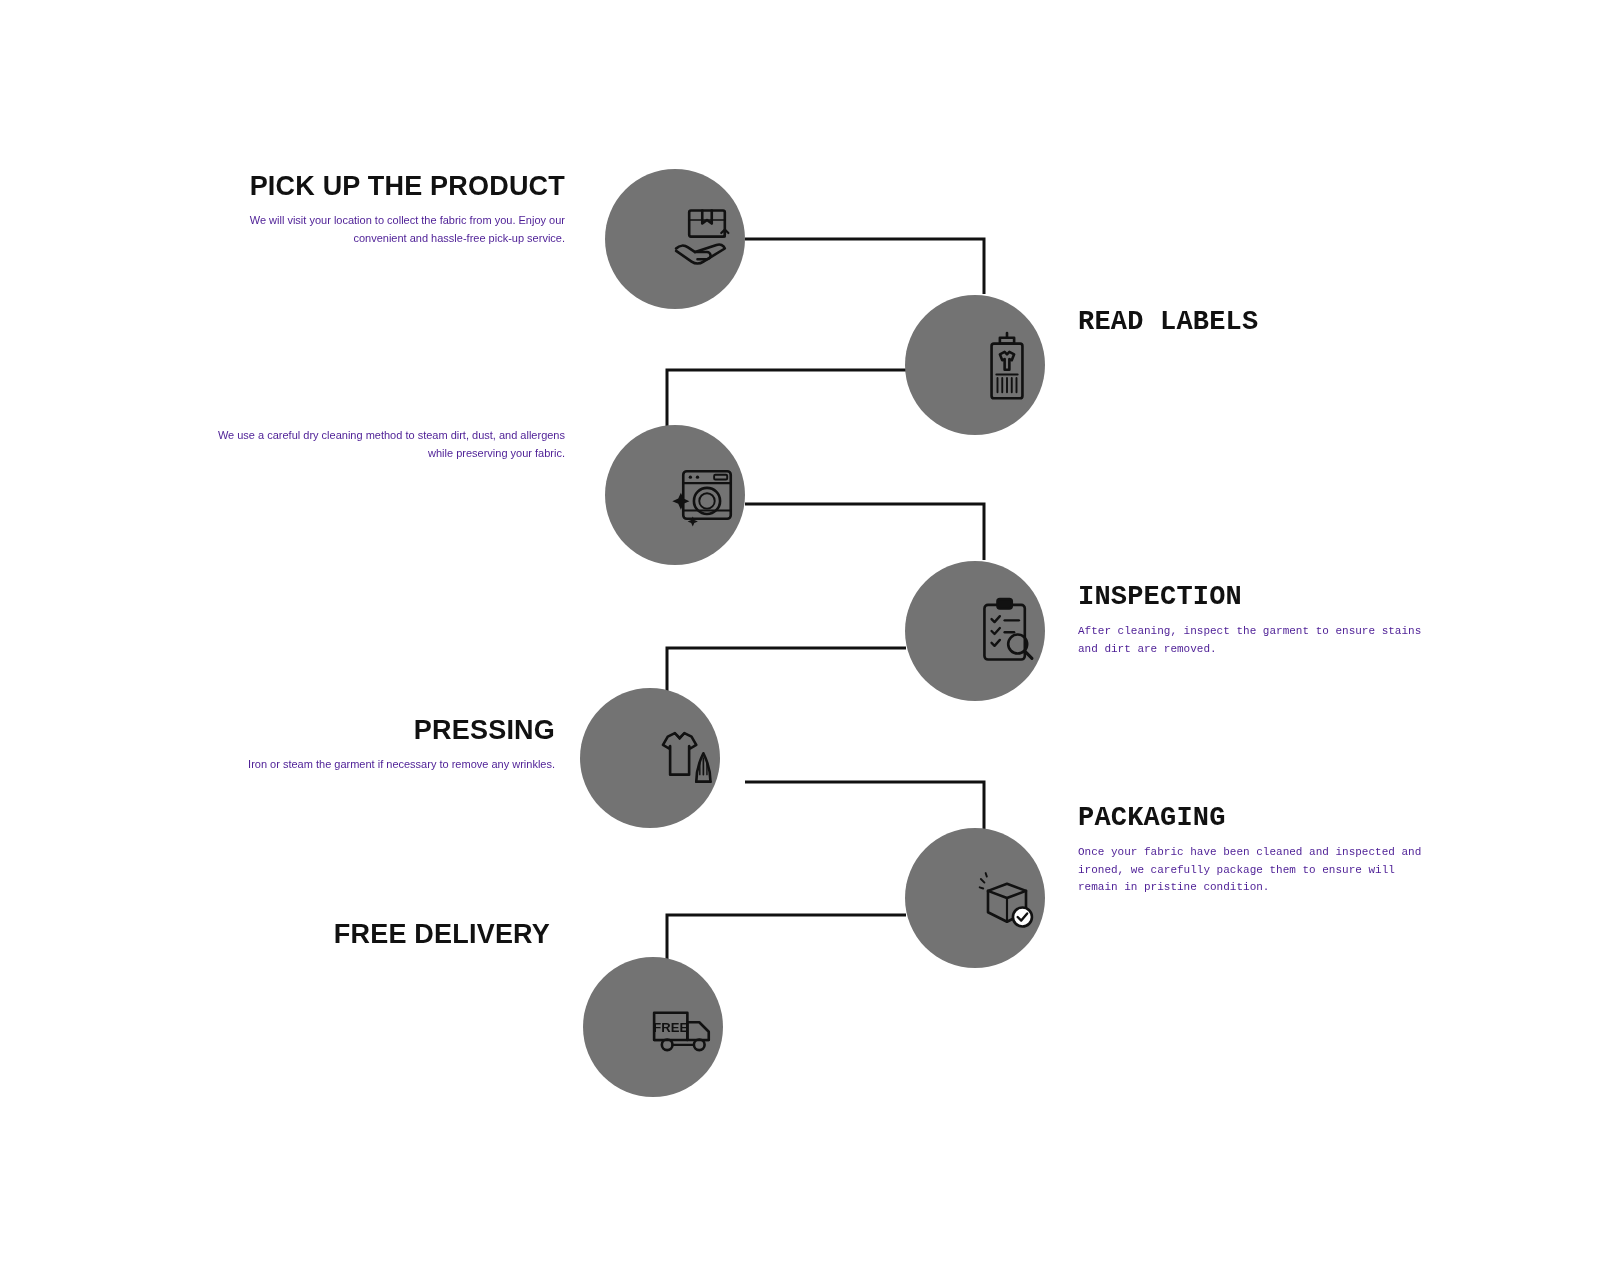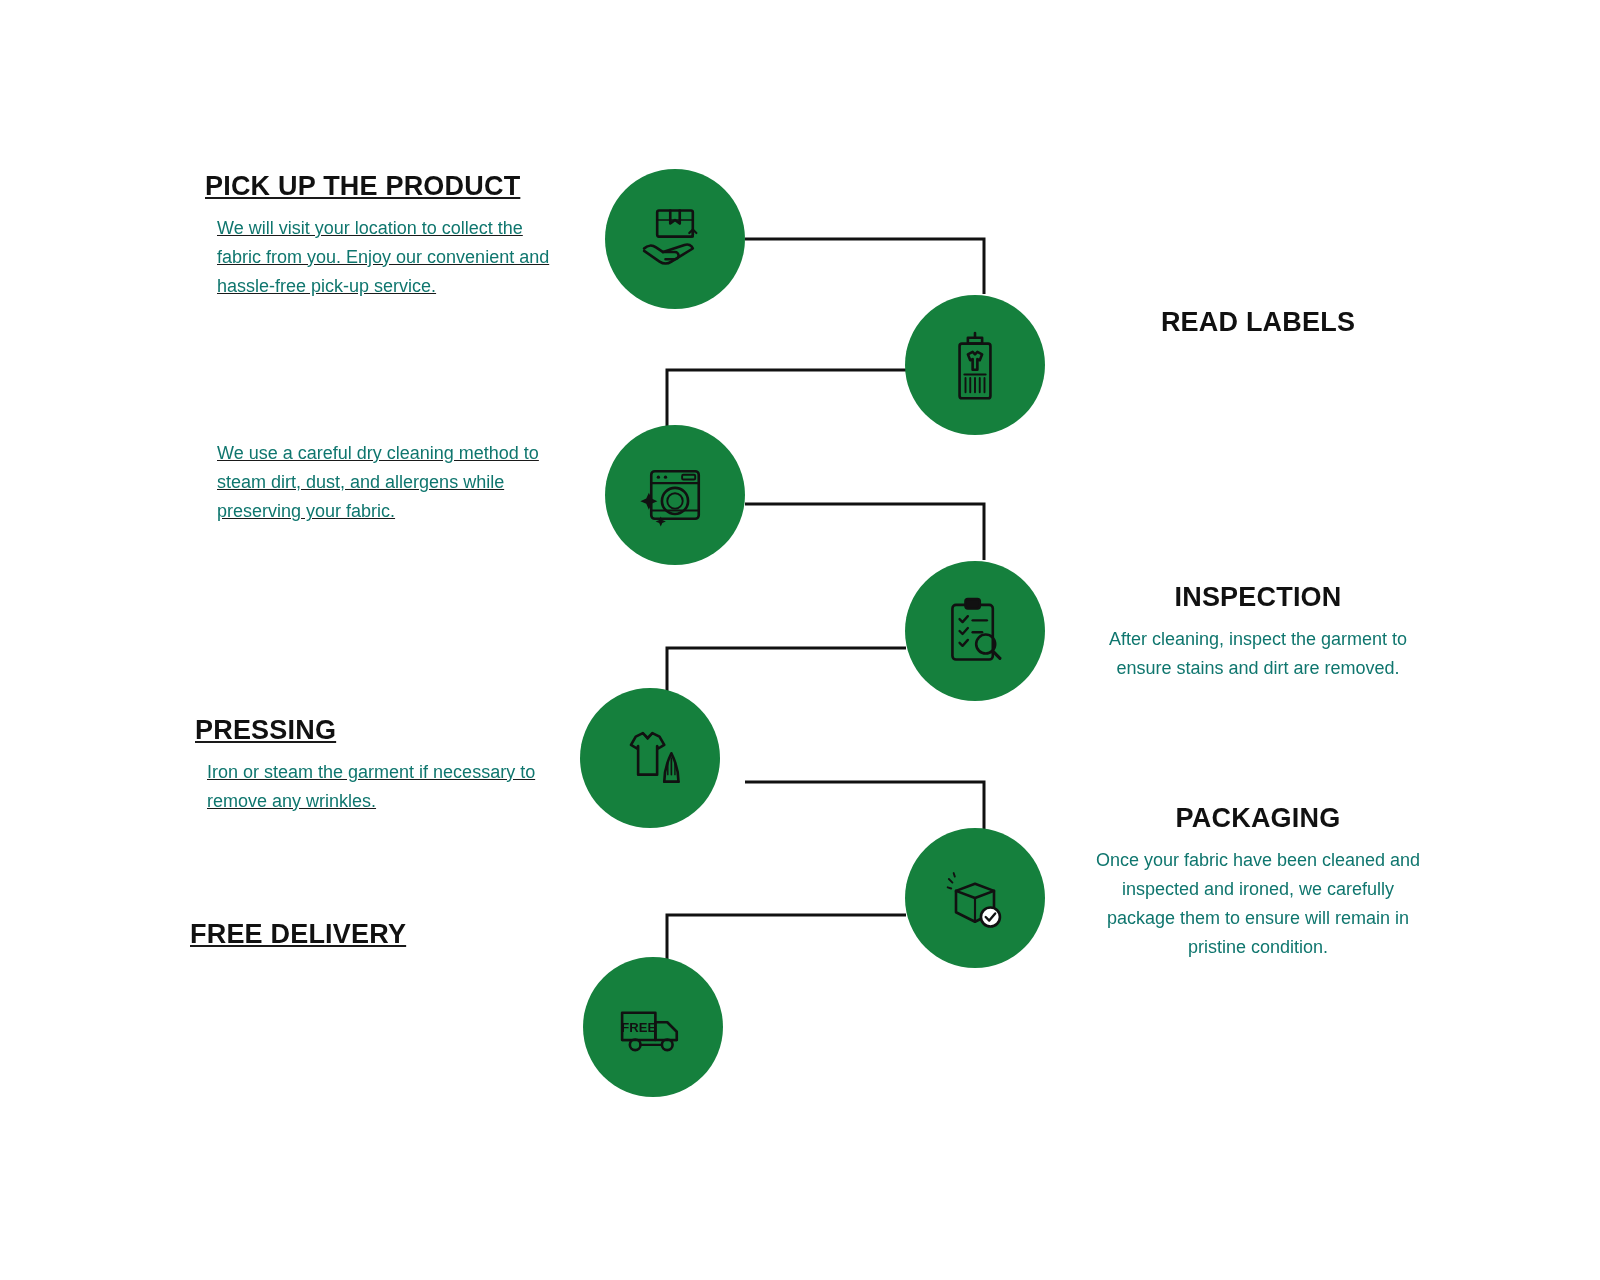--- a/index.html
+++ b/index.html
@@ -25,53 +25,54 @@
     top: 0;
     width: 1600px;
     height: 1280px;
     pointer-events: none;
   }
   .node {
     position: absolute;
     width: 140px;
     height: 140px;
     border-radius: 50%;
-    background: #15803d;
+    background: #737373;
     display: flex;
     align-items: center;
-    justify-content: center;
+    justify-content: flex-end;
   }
   .node svg {
     width: 76px;
     height: 76px;
     display: block;
   }
   .text-block {
     position: absolute;
     width: 360px;
   }
   .text-block.left {
-    text-decoration: underline;
+    text-align: right;
   }
   .text-block.right {
-    text-align: center;
+    text-align: left;
+    font-family: Liberation Mono, monospace;
   }
   .step-title {
     font-size: 27px;
     font-weight: bold;
     letter-spacing: 0.2px;
     color: #111111;
     margin: 0 0 10px 0;
     line-height: 1.1;
   }
   .step-desc {
-    font-size: 18px;
+    font-size: 11px;
     line-height: 1.62;
-    color: #0f766e;
-    margin: 12px;
+    color: #4c1d95;
+    margin: 0;
   }
 </style>
 </head>
 <body>
 
 <div id="canvas">
 
   <svg id="connectors" viewBox="0 0 1600 1280">
     <g fill="none" stroke="#111111" stroke-width="3">
 

